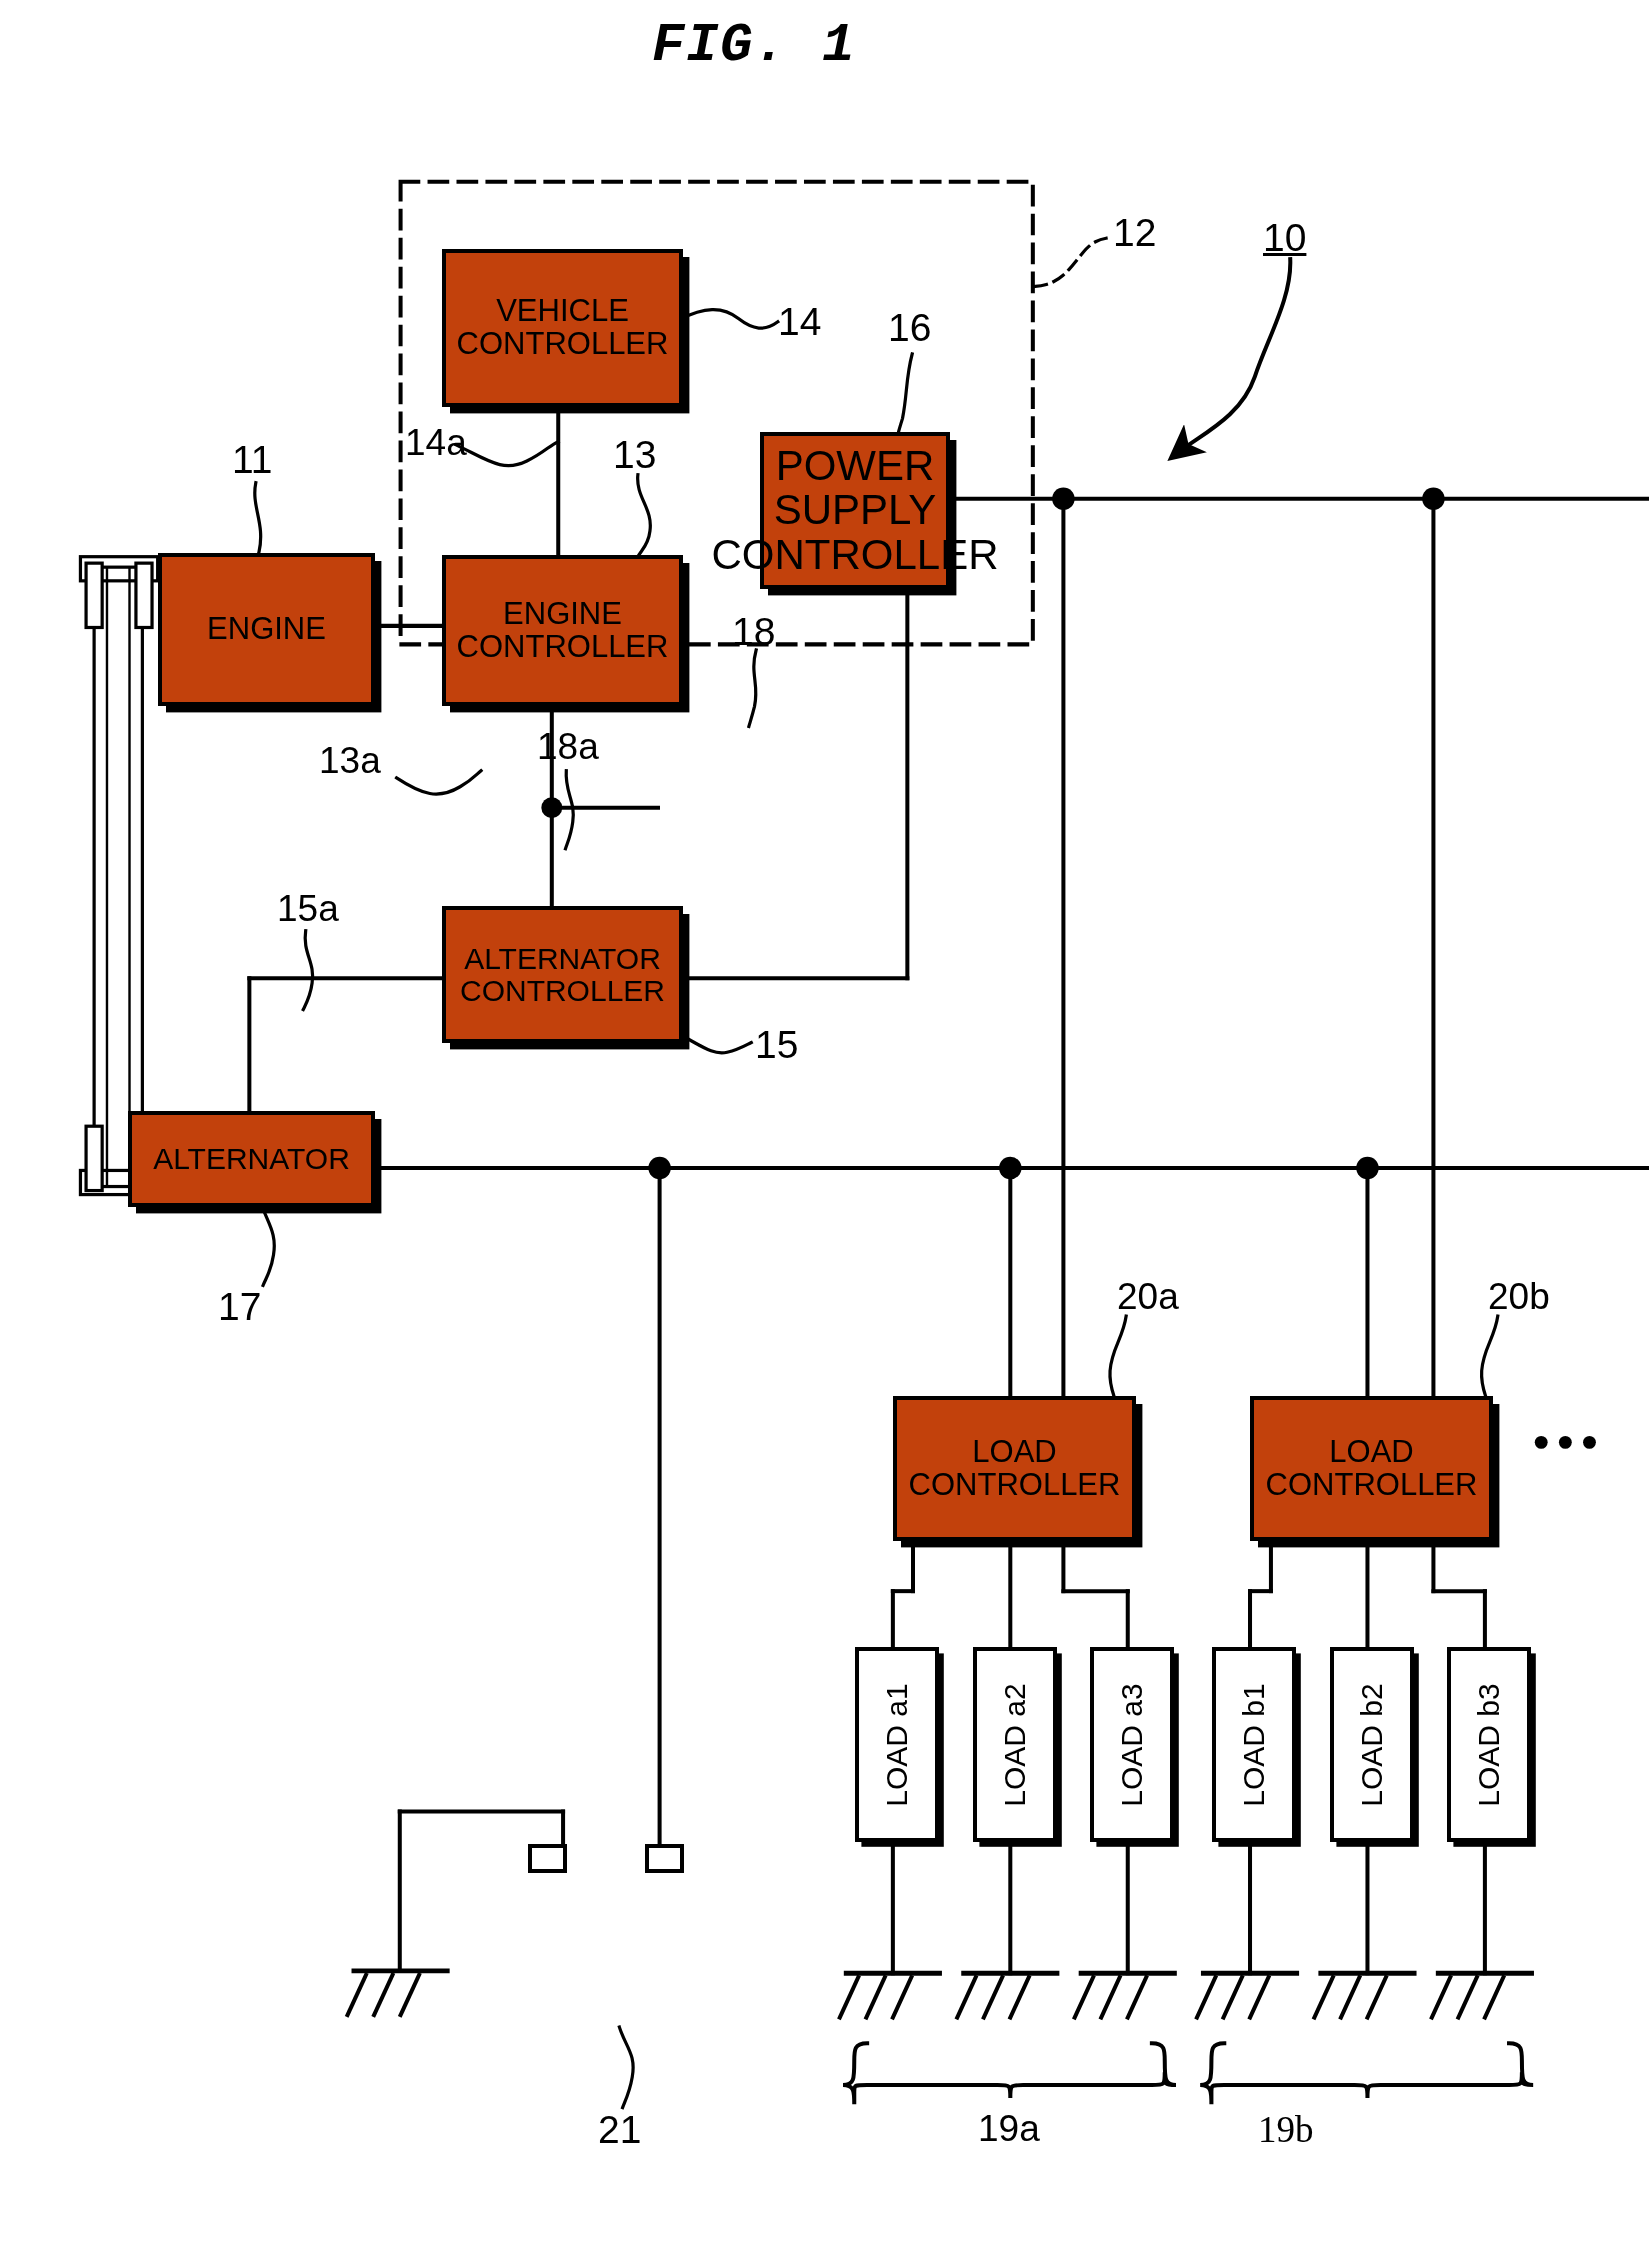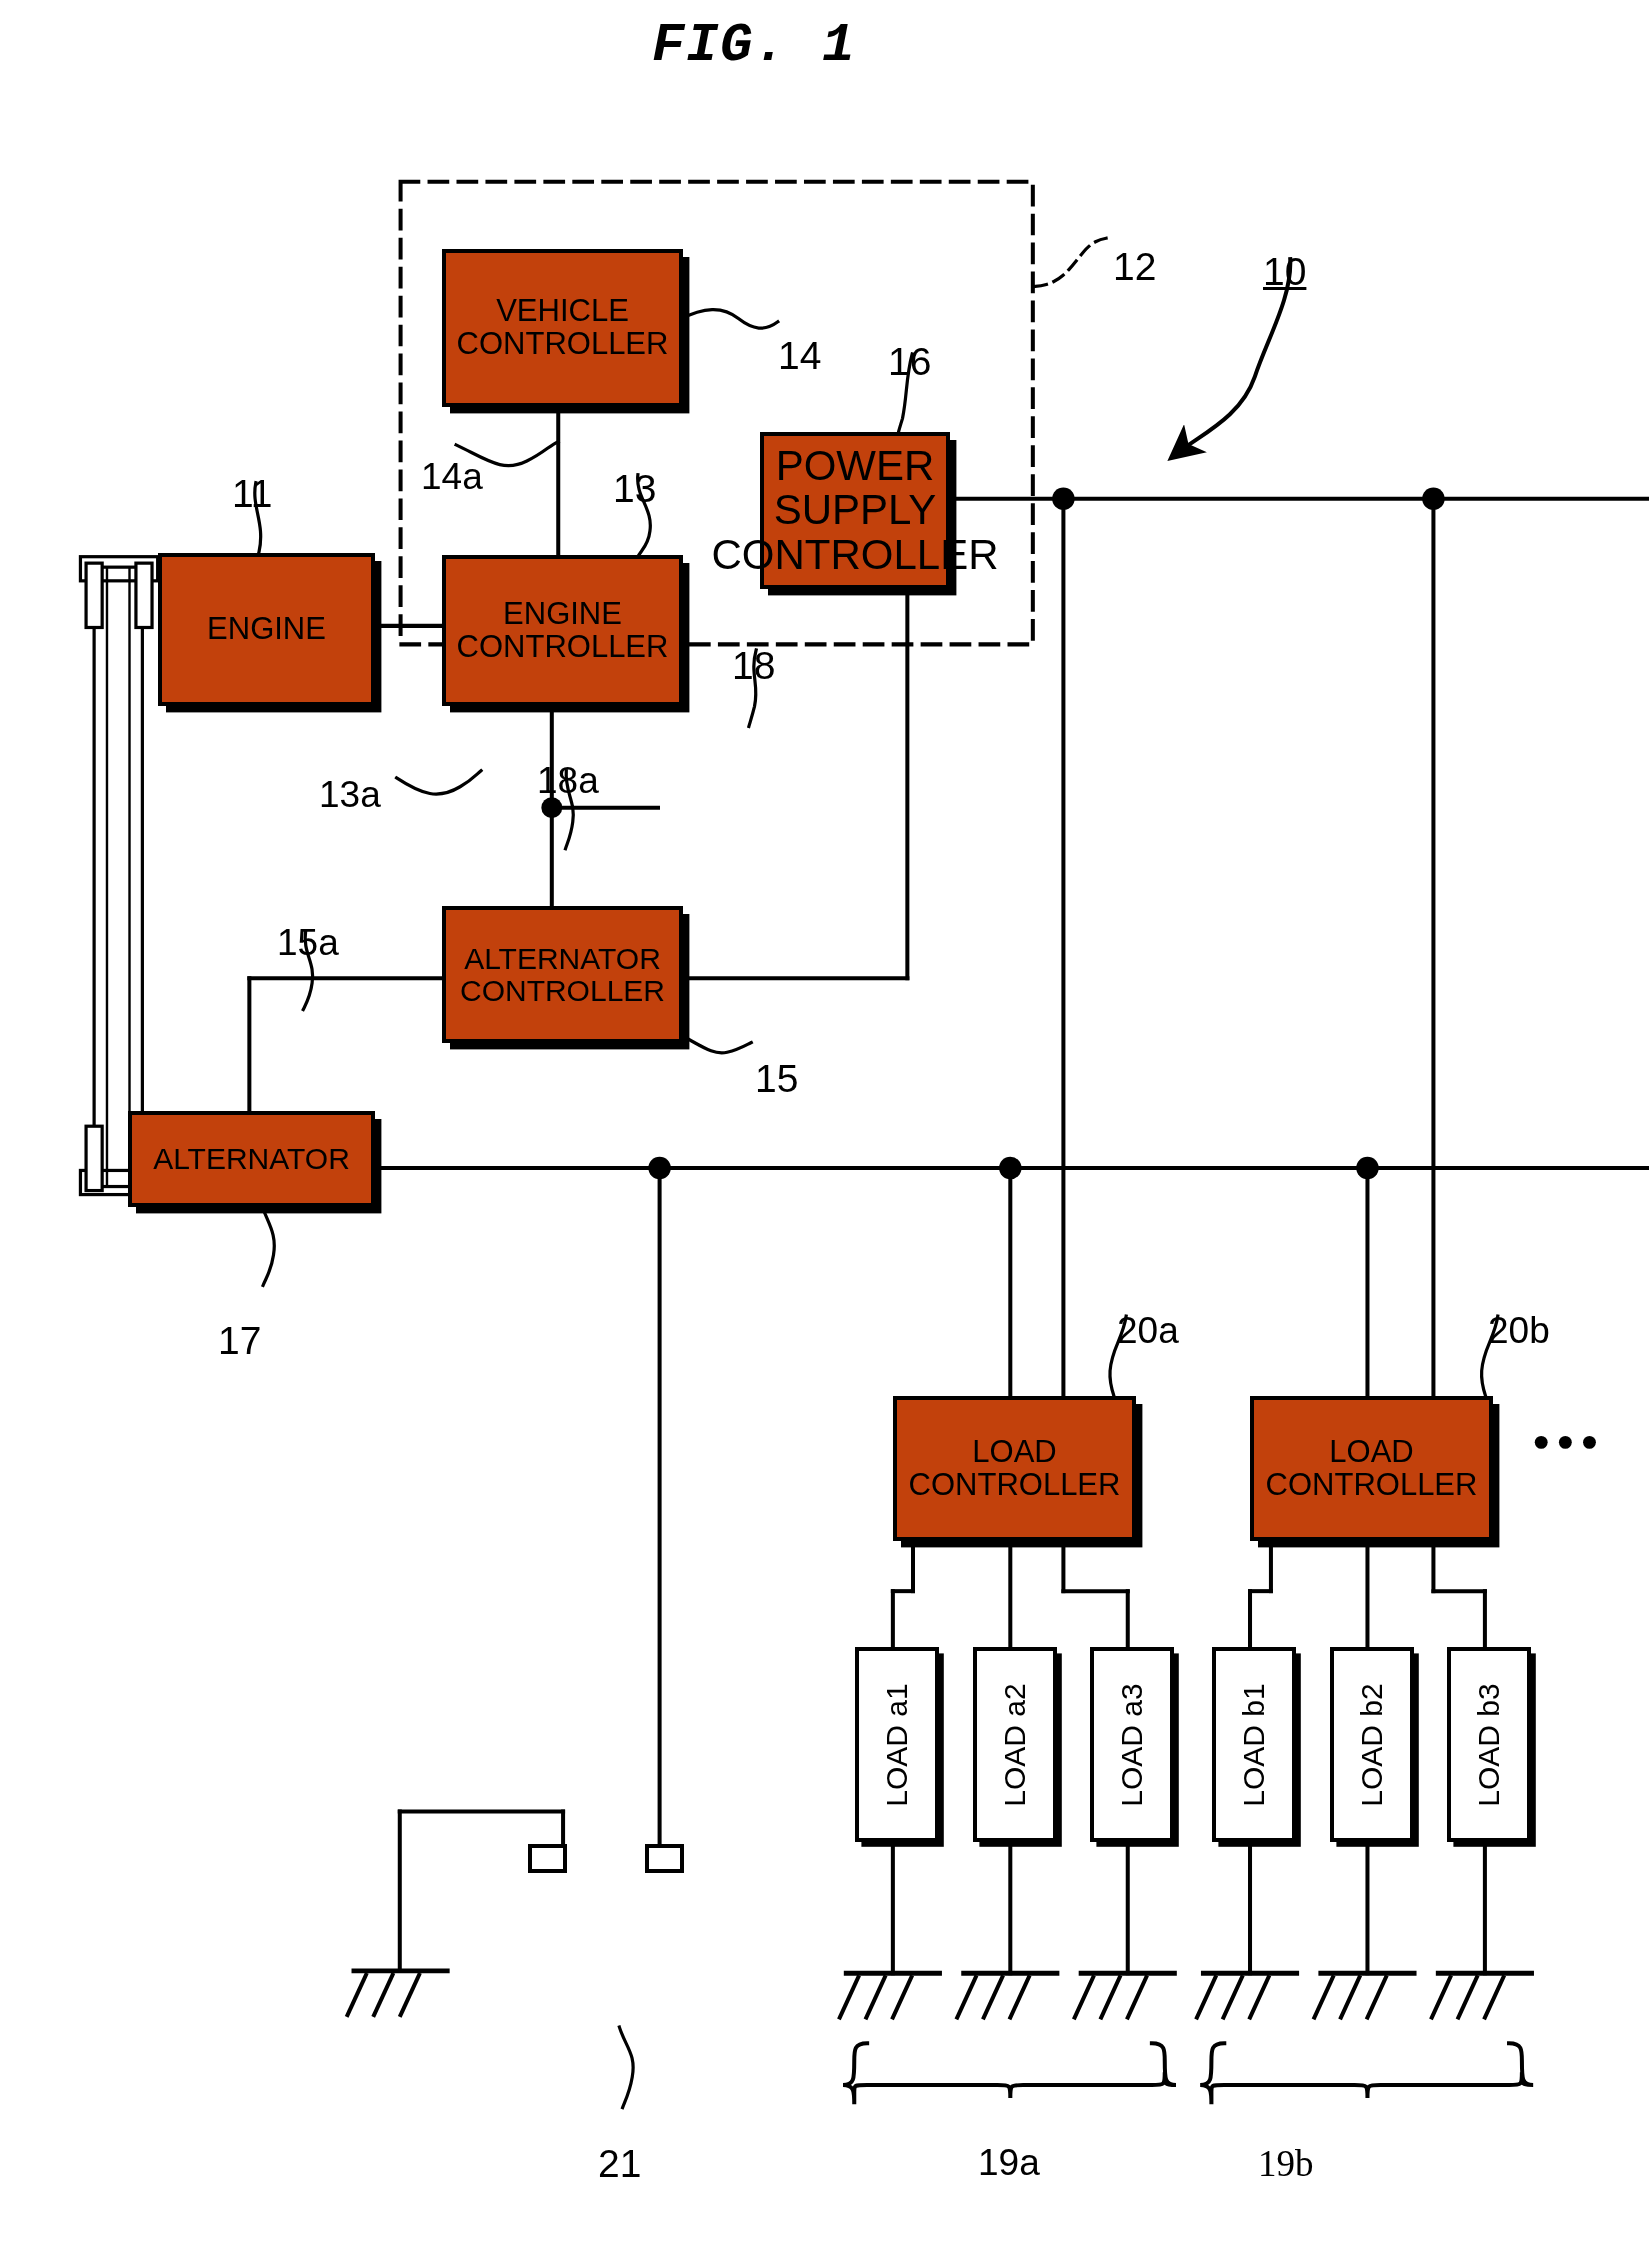--- a/index.html
+++ b/index.html
@@ -12,21 +12,21 @@
   .blk{position:absolute;border:4.8px solid #000;background:#c2410c;
        display:flex;align-items:center;justify-content:center;text-align:center;
        line-height:1.06;font-size:31px;letter-spacing:0px;
        box-shadow:7.2px 7.2px 0 -0.8px #000;}
   .blk span{display:block;white-space:pre-line;}
   .vblk{position:absolute;border:4.8px solid #000;background:#fff;
         box-shadow:5.6px 5.6px 0 -0.8px #000;}
   .vblk span{position:absolute;left:50%;top:50%;
              transform:translate(-50%,-50%) rotate(-90deg);
              white-space:nowrap;font-size:30px;}
-  .ref{position:absolute;font-size:39px;font-family:"Liberation Sans",sans-serif;margin-top:34px;}
+  .ref{position:absolute;font-size:39px;font-family:"Liberation Sans",sans-serif;}
   .ref.small{font-size:37px;}
 </style>
 </head>
 <body>
 
 <div id="stage">
 
   <div class="figtitle" style="left:652px;top:14.5px;">FIG.  1</div>
 
   <svg viewBox="0 0 2050 2797">
@@ -259,21 +259,21 @@
   </div>
   <div class="vblk" style="left:1447px;top:1647px;width:76px;height:187px;">
     <span>LOAD b3</span>
   </div>
 
   <div class="ref" style="left:778px;top:300px;">14</div>
   <div class="ref" style="left:1113px;top:211px;">12</div>
   <div class="ref" style="left:1263px;top:216px;text-decoration:underline;">10</div>
   <div class="ref" style="left:888px;top:306px;">16</div>
   <div class="ref" style="left:232px;top:438px;">11</div>
-  <div class="ref small" style="left:421px;top:422px;">14a</div>
+  <div class="ref small" style="left:405px;top:422px;">14a</div>
   <div class="ref" style="left:613px;top:433px;">13</div>
   <div class="ref" style="left:732px;top:610px;">18</div>
   <div class="ref small" style="left:319px;top:740px;">13a</div>
   <div class="ref small" style="left:537px;top:726px;">18a</div>
   <div class="ref small" style="left:277px;top:888px;">15a</div>
   <div class="ref" style="left:755px;top:1023px;">15</div>
   <div class="ref" style="left:218px;top:1285px;text-align:right;">17</div>
   <div class="ref" style="left:598px;top:2108px;">21</div>
   <div class="ref small" style="left:1117px;top:1276px;">20a</div>
   <div class="ref small" style="left:1488px;top:1276px;">20b</div>

